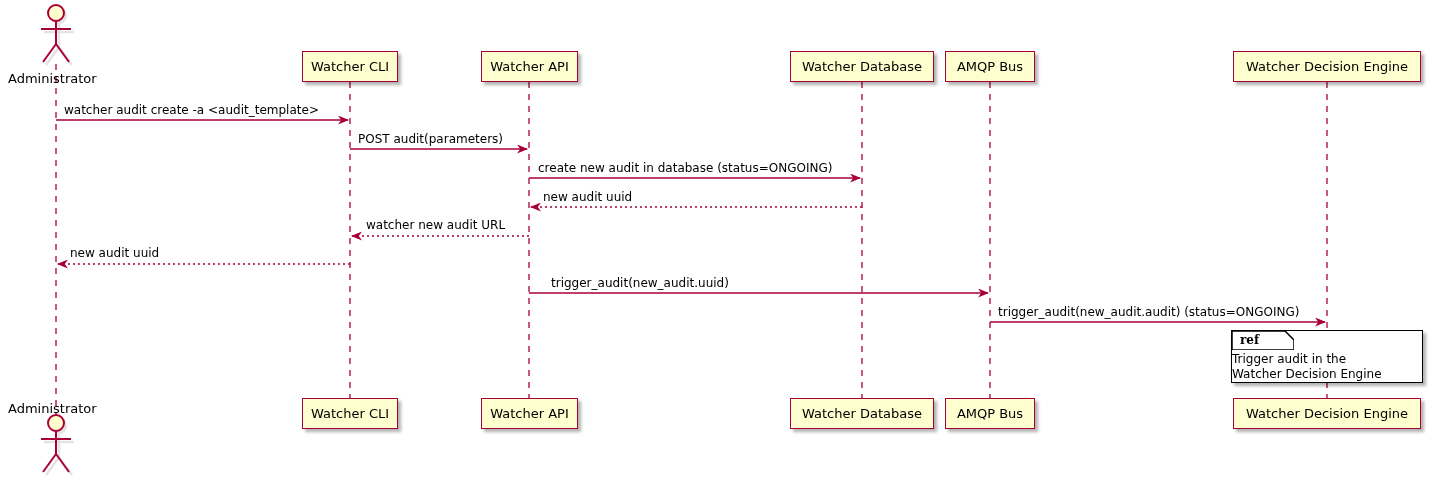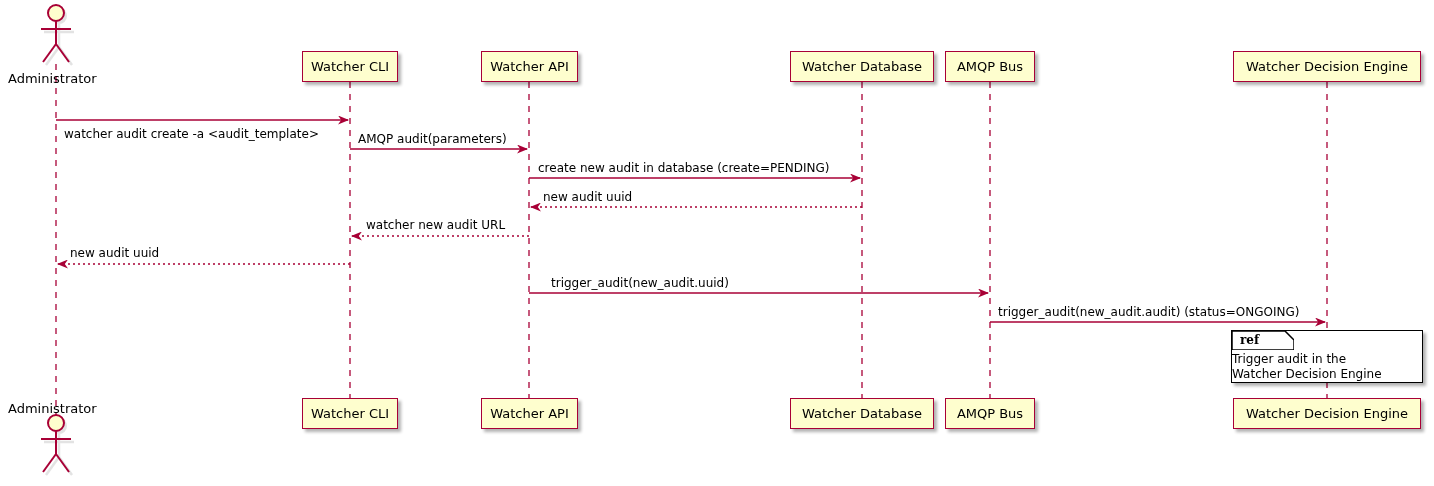--- a/index.html
+++ b/index.html
@@ -162,23 +162,23 @@
   <div class="participant-box" style="left:945px; top:51px; width:90px; height:31px;">AMQP Bus</div>
   <div class="participant-box" style="left:1233px; top:51px; width:188px; height:31px;">Watcher Decision Engine</div>
 
   <div class="participant-box" style="left:302px; top:398px; width:96px; height:31px;">Watcher CLI</div>
   <div class="participant-box" style="left:481px; top:398px; width:97px; height:31px;">Watcher API</div>
   <div class="participant-box" style="left:790px; top:398px; width:144px; height:31px;">Watcher Database</div>
   <div class="participant-box" style="left:945px; top:398px; width:90px; height:31px;">AMQP Bus</div>
   <div class="participant-box" style="left:1233px; top:398px; width:188px; height:31px;">Watcher Decision Engine</div>
 
   <div id="msg-labels">
-      <div class="msg-label" style="left: 64px; top: 104px; margin-top: 24px;">watcher audit create -a &lt;audit_template&gt;</div>
-      <div class="msg-label" style="left: 358px; top: 133px;">AMQP audit(parameters)</div>
-      <div class="msg-label" style="left: 538px; top: 162px;">create new audit in database (create=PENDING)</div>
+      <div class="msg-label" style="left: 64px; top: 104px;">watcher audit create -a &lt;audit_template&gt;</div>
+      <div class="msg-label" style="left: 358px; top: 133px;">POST audit(parameters)</div>
+      <div class="msg-label" style="left: 538px; top: 162px;">create new audit in database (status=ONGOING)</div>
       <div class="msg-label" style="left: 543px; top: 191px;">new audit uuid</div>
       <div class="msg-label" style="left: 366px; top: 219px;">watcher new audit URL</div>
       <div class="msg-label" style="left: 70px; top: 247px;">new audit uuid</div>
       <div class="msg-label" style="left: 538px; top: 277px; margin-left: 13px;">trigger_audit(new_audit.uuid)</div>
       <div class="msg-label" style="left: 998px; top: 306px;">trigger_audit(new_audit.audit) (status=ONGOING)</div>
     </div>
 
   <div class="ref-frame" style="left:1231px; top:330px; width:192px; height:53px;">
     <div class="ref-tab">
       <svg width="62" height="19" viewBox="0 0 62 19" xmlns="http://www.w3.org/2000/svg">

